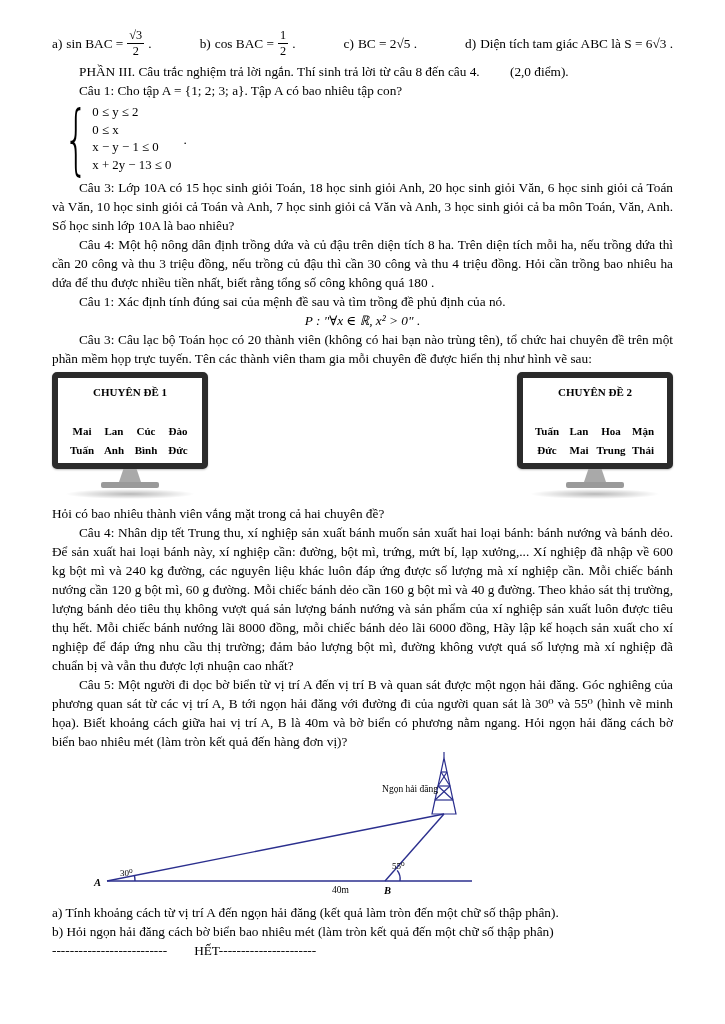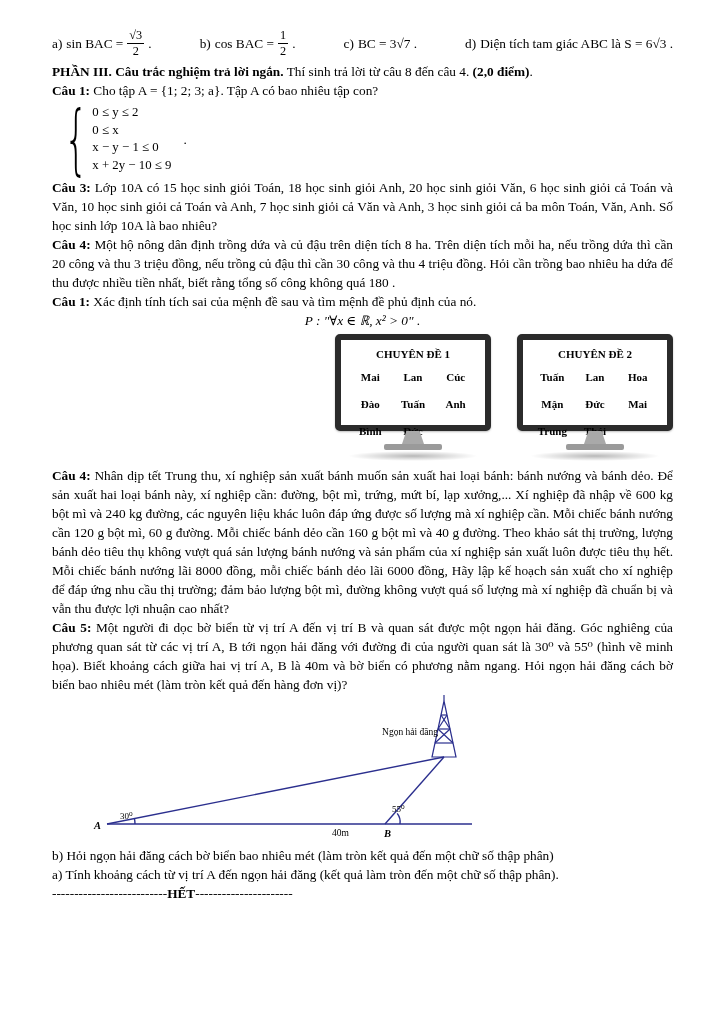--- a/index.html
+++ b/index.html
@@ -1,47 +1,47 @@
 <!DOCTYPE html>
 <html><head>
 <meta charset="utf-8">
 <style>
   *{box-sizing:border-box;}
   body{margin:0;background:#9a9a9a;}
   .page{width:725px;height:1024px;margin:0 auto;background:#fff;padding:24px 52px 0;
         font-family:"Liberation Serif","DejaVu Serif",serif;font-size:13.3px;line-height:19px;
         color:#000;overflow:hidden;position:relative;}
   p{margin:0;text-align:justify;}
-  b{font-weight:bold;}
+  b{font-weight:normal;margin-left:27px;}
   .it{font-style:italic;}
 
   
   .ans-row{display:flex;justify-content:space-between;align-items:center;min-height:38px;}
   .ans-item{display:inline-flex;align-items:center;gap:4px;white-space:nowrap;}
   .frac{display:inline-flex;flex-direction:column;align-items:center;font-size:12.3px;line-height:1.15;}
   .frac .num{border-bottom:1px solid #000;padding:0 2px;}
 
   
   .q2-row{display:flex;align-items:center;gap:6px;margin:1px 0;}
   .q2-row p{flex:0 0 auto;}
   .system{display:flex;align-items:center;}
   .sys-brace{font-family:"DejaVu Sans",sans-serif;font-weight:200;font-size:76px;line-height:1;
              transform:scaleX(.5);display:inline-block;margin-right:-8px;}
   .sys-lines span{display:block;font-size:12.8px;line-height:17.5px;}
   .sys-end{margin-left:6px;}
 
   .statement{text-align:center;}
 
   
-  .fig-monitors{display:flex;justify-content:flex-end;align-items:flex-start;gap:26px;padding:4px 0 5px;}
+  .fig-monitors{display:flex;justify-content:space-between;align-items:flex-start;gap:26px;padding:4px 0 5px;}
   .monitor{display:flex;flex-direction:column;align-items:center;}
   .screen{width:156px;height:97px;border:6px solid #2b2b2b;border-radius:5px;background:#fff;
           box-shadow:0 1px 2px rgba(0,0,0,.25);}
   .screen-title{font-weight:bold;font-size:11px;text-align:center;margin-top:5px;}
-  .names{display:grid;grid-template-columns:repeat(3,1fr);row-gap:8px;margin-top:4px;padding:0 8px;
+  .names{display:grid;grid-template-columns:repeat(4,1fr);margin-top:20px;padding:0 8px;
          font-weight:bold;font-size:11px;}
   .names span{text-align:center;}
   .neck{width:22px;height:13px;background:#a9a9a9;clip-path:polygon(20% 0,80% 0,100% 100%,0 100%);}
   .base{width:58px;height:6px;background:#9a9a9a;border-radius:2px;}
   .mshadow{width:130px;height:10px;margin-top:1px;
            background:radial-gradient(ellipse at center, rgba(0,0,0,.28) 0%, rgba(0,0,0,0) 70%);}
 
   .fig-lighthouse{margin:1px 0 0;text-decoration:underline;}
   .footer-line{text-align:left;}
 </style>
@@ -64,54 +64,55 @@
       <span>b)</span>
       <span>cos BAC =</span>
       <span class="frac">
         <span class="num">1</span>
         <span class="den">2</span>
       </span>
       <span>.</span>
     </span>
     <span class="ans-item">
       <span>c)</span>
-      <span>BC = 3√7 .</span>
+      <span>BC = 2√5 .</span>
     </span>
     <span class="ans-item">
       <span>d)</span>
       <span>Diện tích tam giác ABC là S = 6√3 .</span>
     </span>
   </div>
 
   <p><b>PHẦN III. Câu trắc nghiệm trả lời ngắn.</b><span> Thí sinh trả lời từ câu 8 đến câu 4. </span><b>(2,0 điểm)</b><span>.</span></p>
 
   <p><b>Câu 1:</b><span> Cho tập A = {1; 2; 3; a}. Tập A có bao nhiêu tập con?</span></p>
 
   <div class="q2-row">
     <div class="system">
       <span class="sys-brace">{</span>
       <div class="sys-lines">
           <span class="sys-line">0 ≤ y ≤ 2</span>
           <span class="sys-line">0 ≤ x</span>
           <span class="sys-line">x − y − 1 ≤ 0</span>
-          <span class="sys-line">x + 2y − 10 ≤ 9</span>
+          <span class="sys-line">x + 2y − 13 ≤ 0</span>
         </div>
     </div>
     <span class="sys-end">.</span>
   </div>
 
   <p><b>Câu 3:</b><span> Lớp 10A có 15 học sinh giỏi Toán, 18 học sinh giỏi Anh, 20 học sinh giỏi Văn, 6 học sinh giỏi cả Toán và Văn, 10 học sinh giỏi cả Toán và Anh, 7 học sinh giỏi cả Văn và Anh, 3 học sinh giỏi cả ba môn Toán, Văn, Anh. Số học sinh lớp 10A là bao nhiêu?</span></p>
 
   <p><b>Câu 4:</b><span> Một hộ nông dân định trồng dứa và củ đậu trên diện tích 8 ha. Trên diện tích mỗi ha, nếu trồng dứa thì cần 20 công và thu 3 triệu đồng, nếu trồng củ đậu thì cần 30 công và thu 4 triệu đồng. Hỏi cần trồng bao nhiêu ha  dứa để thu được nhiều tiền nhất, biết rằng tổng số công không quá 180 .</span></p>
 
 
-  <p><b>Câu 1:</b><span> Xác định tính tích sai của mệnh đề sau và tìm mệnh đề phủ định của nó.</span></p>
+  <p><b>Câu 1:</b><span> Xác định tính đúng sai của mệnh đề sau và tìm trồng đề phủ định của nó.</span></p>
   <p class="statement it">P : "∀x ∈ ℝ, x² &gt; 0" .</p>
 
 
+  <p><b>Câu 3:</b><span> Câu lạc bộ Toán học có 20 thành viên (không có hai bạn nào trùng tên), tổ chức hai chuyên đề trên một phần mềm họp trực tuyến. Tên các thành viên tham gia mỗi chuyên đề được hiển thị như hình vẽ sau:</span></p>
 
   <div class="fig-monitors">
     <div class="monitor">
       <div class="screen">
         <div class="screen-title">CHUYÊN ĐỀ 1</div>
         <div class="names">
             <span class="pname">Mai</span>
             <span class="pname">Lan</span>
             <span class="pname">Cúc</span>
             <span class="pname">Đào</span>
@@ -138,20 +139,21 @@
             <span class="pname">Trung</span>
             <span class="pname">Thái</span>
           </div>
       </div>
       <div class="neck"></div>
       <div class="base"></div>
       <div class="mshadow"></div>
     </div>
   </div>
 
+  <p> Hỏi có bao nhiêu thành viên vắng mặt trong cả hai chuyên đề?</p>
 
   <p><b>Câu 4:</b><span> Nhân dịp tết Trung thu, xí nghiệp sản xuất bánh muốn sản xuất hai loại bánh: bánh nướng và bánh dẻo. Để sản xuất hai loại bánh này, xí nghiệp cần: đường, bột mì, trứng, mứt bí, lạp xưởng,... Xí nghiệp đã nhập về 600 kg bột mì và 240 kg đường, các nguyên liệu khác luôn đáp ứng được số lượng mà xí nghiệp cần. Mỗi chiếc bánh nướng cần 120 g bột mì, 60 g đường. Mỗi chiếc bánh dẻo cần 160 g bột mì và 40 g đường. Theo khảo sát thị trường, lượng bánh dẻo tiêu thụ không vượt quá sản lượng bánh nướng và sản phẩm của xí nghiệp sản xuất luôn được tiêu thụ hết. Mỗi chiếc bánh nướng lãi 8000 đồng, mỗi chiếc bánh dẻo lãi 6000 đồng, Hãy lập kế hoạch sản xuất cho xí nghiệp để đáp ứng nhu cầu thị trường; đảm bảo lượng bột mì, đường không vượt quá số lượng mà xí nghiệp đã chuẩn bị và vẫn thu được lợi nhuận cao nhất?</span></p>
 
   <p><b>Câu 5:</b><span> Một người đi dọc bờ biển từ vị trí A đến vị trí B và quan sát được một ngọn hải đăng. Góc nghiêng của phương quan sát từ các vị trí A, B tới ngọn hải đăng với đường đi của người quan sát là 30⁰ và 55⁰ (hình vẽ minh họa). Biết khoảng cách giữa hai vị trí A, B là 40m và bờ biển có phương nằm ngang. Hỏi ngọn hải đăng cách bờ biển bao nhiêu mét (làm tròn kết quả đến hàng đơn vị)?</span></p>
 
   <div class="fig-lighthouse">
     <svg width="620" height="146" viewBox="0 0 620 146">
       <g fill="none" stroke-width="1.4" stroke="#2b2f8e">
         <line x1="55" y1="129" x2="420" y2="129"></line>
         <line x1="55" y1="129" x2="392" y2="62"></line>
@@ -174,18 +176,18 @@
         <text x="386" y="40" text-anchor="end" font-size="9.5">Ngọn hải đăng</text>
         <text x="68" y="124" font-size="9">30⁰</text>
         <text x="340" y="117" font-size="9">55⁰</text>
         <text x="42" y="134" font-size="10.5" font-style="italic" font-weight="bold">A</text>
         <text x="332" y="142" font-size="10.5" font-style="italic" font-weight="bold">B</text>
         <text x="280" y="141" font-size="9.5">40m</text>
       </g>
     </svg>
   </div>
 
+  <p>a) Tính khoảng cách từ vị trí A đến ngọn hải đăng (kết quả làm tròn đến một chữ số thập phân).</p>
   <p>b) Hỏi ngọn hải đăng cách bờ biển bao nhiêu mét (làm tròn kết quả đến một chữ số thập phân)</p>
-  <p>a) Tính khoảng cách từ vị trí A đến ngọn hải đăng (kết quả làm tròn đến một chữ số thập phân).</p>
 
   <p class="footer-line"><span>--------------------------</span><b>HẾT</b><span>----------------------</span></p>
 
 </div>
 
 </body></html>

